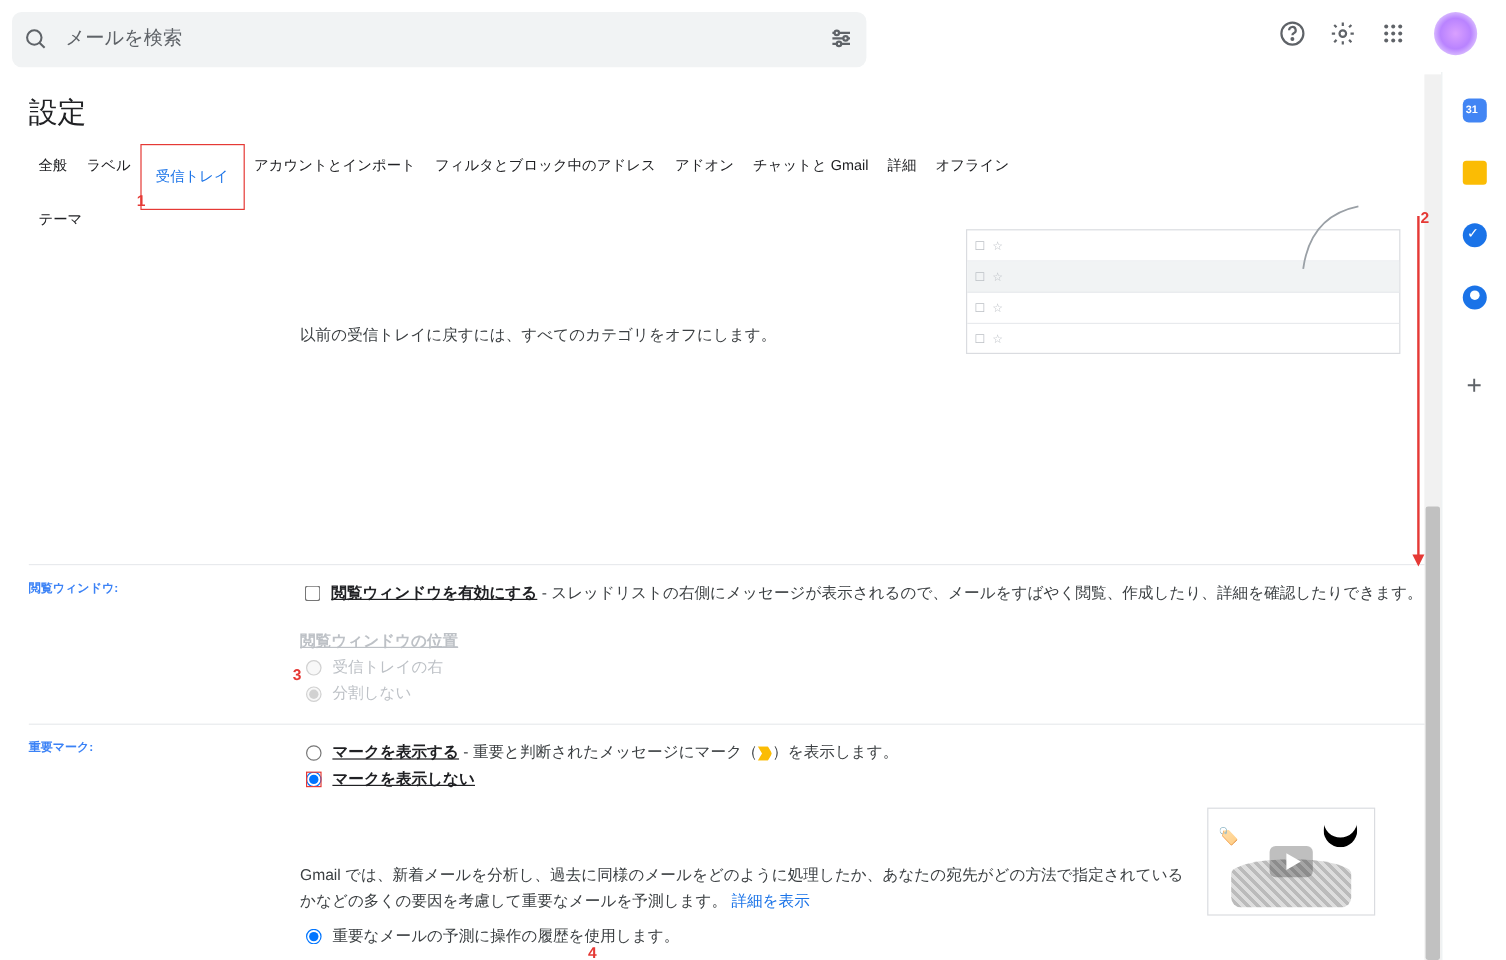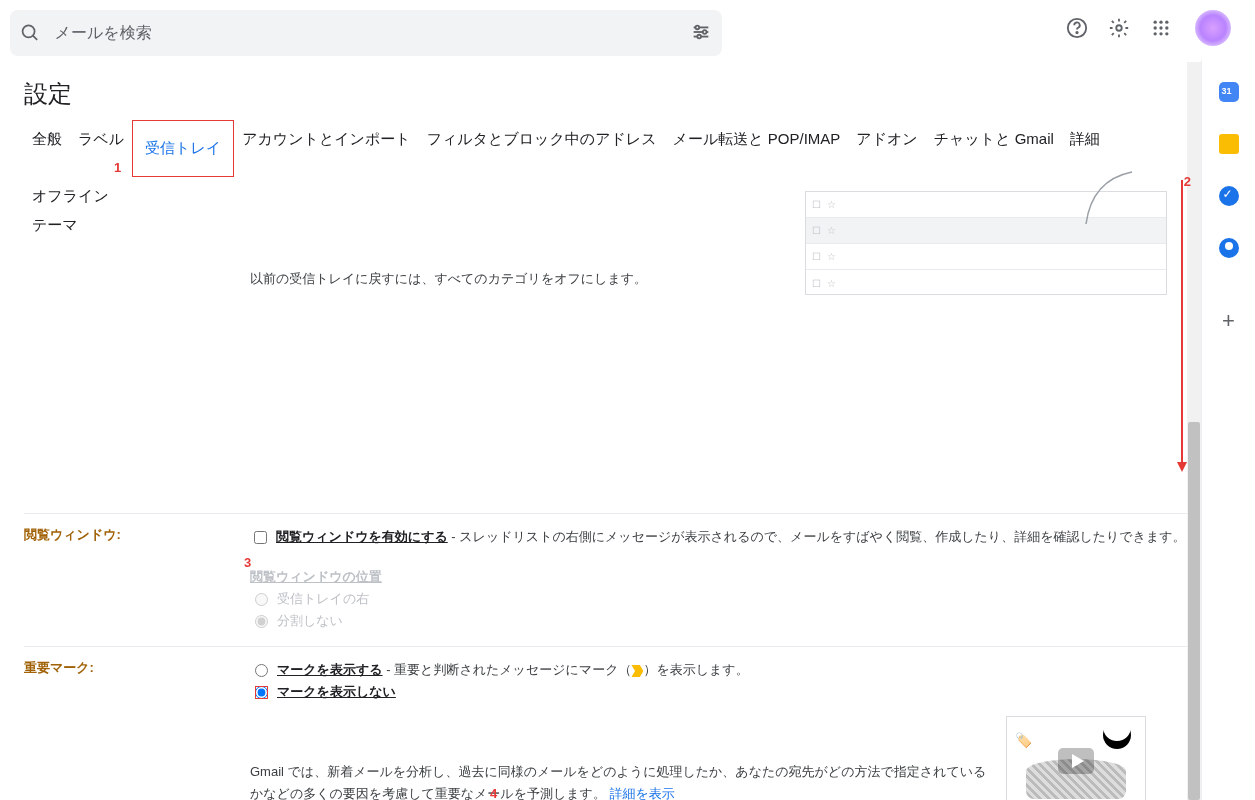--- a/index.html
+++ b/index.html
@@ -28,37 +28,37 @@
   .side-contacts { width: 20px; height: 20px; border-radius: 50%; background: #1a73e8; position: relative; }
   .side-contacts::after { content: ""; position: absolute; top: 4px; left: 6px; width: 8px; height: 8px; background: #fff; border-radius: 50%; }
   .side-plus { font-size: 22px; color: #5f6368; font-weight: 300; margin-top: 18px; }
 
   
   .content { position: absolute; top: 60px; left: 0; right: 54px; bottom: 0; overflow: hidden; }
   .scrollbar { position: absolute; right: 0; top: 2px; width: 14px; bottom: 0; background: #f1f1f1; }
   .scrollbar-thumb { position: absolute; right: 1px; top: 360px; width: 12px; height: 378px; background: #c1c1c1; border-radius: 2px; }
 
   .settings-title { font-size: 24px; padding: 18px 0 10px 24px; color: #202124; }
-  .tabs { padding: 0 24px; display: flex; flex-wrap: wrap; gap: 0; color: #1155cc; font-size: 15px; }
+  .tabs { padding: 0 24px; display: flex; flex-wrap: wrap; gap: 0; color: #1155cc; font-size: 12px; }
   .tabs span { padding: 10px 8px; color: #1a73e8; cursor: pointer; }
   .tabs .plain { color: #202124; }
   .tab-inbox-wrap { border: 1.5px solid #e53935; padding: 1px 3px; position: relative; }
 
   .body-area { padding: 0 12px 0 24px; }
 
   .illus-wrap { position: absolute; right: 34px; top: 131px; width: 362px; height: 104px; border: 1px solid #dadce0; }
   .illus-row { height: 26px; border-bottom: 1px solid #e8eaed; display: flex; align-items: center; padding-left: 6px; gap: 6px; color: #bdc1c6; font-size: 10px; }
   .illus-row:last-of-type { border-bottom: none; }
   .illus-row.shade { background: #f1f3f4; }
   .illus-curve { position: absolute; right: 24px; top: -22px; }
 
   .revert-text { position: absolute; top: 210px; left: 250px; font-size: 13px; color: #3c4043; }
 
   .section { border-top: 1px solid #e8eaed; display: flex; padding: 12px 0 14px 0; }
-  .section-label { width: 226px; font-weight: bold; font-size: 13px; flex-shrink: 0; color: #a16207; }
+  .section-label { width: 226px; font-weight: bold; font-size: 10px; flex-shrink: 0; color: #3b82f6; }
   .section-body { flex: 1; font-size: 13px; line-height: 1.7; color: #3c4043; }
   .section-body b { color: #202124; text-decoration: underline; }
   .disabled-group { color: #bdc1c6; }
   .disabled-group b { color: #bdc1c6; font-weight: bold; }
 
   .first-section { margin-top: 268px; }
 
   .radio-line { display: flex; align-items: flex-start; gap: 6px; }
   .radio-line input { margin-top: 5px; }
   .check-line { display: flex; align-items: flex-start; gap: 6px; }
@@ -151,21 +151,20 @@
   <div class="settings-title">設定</div>
 
   <div class="tabs">
     <span class="plain">全般</span>
     <span class="plain">ラベル</span>
     <span class="tab-inbox-wrap">
       <span style="padding:8px 4px; display:inline-block;">受信トレイ</span>
     </span>
     <span class="plain">アカウントとインポート</span>
     <span class="plain">フィルタとブロック中のアドレス</span>
-    <span class="plain">メール転送と POP/IMAP</span>
     <span class="plain">アドオン</span>
     <span class="plain">チャットと Gmail</span>
     <span class="plain">詳細</span>
     <span class="plain">オフライン</span>
     <span class="plain" style="flex-basis:100%; padding-top:0;">テーマ</span>
   </div>
 
   <div class="illus-wrap">
     <svg class="illus-curve" width="60" height="60">
           <path d="M50 2 Q 10 10 4 54" fill="none" stroke="#9aa0a6" stroke-width="1.5"></path>

